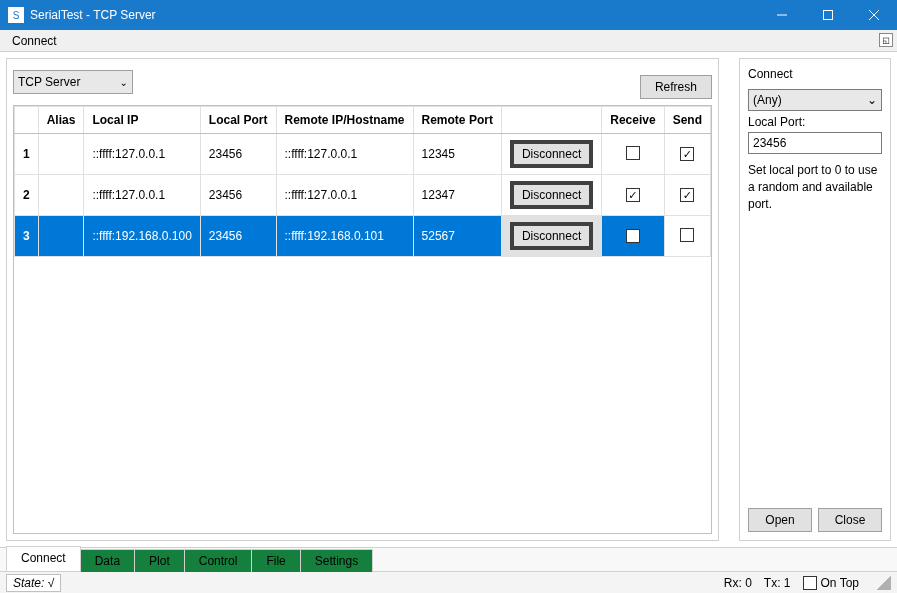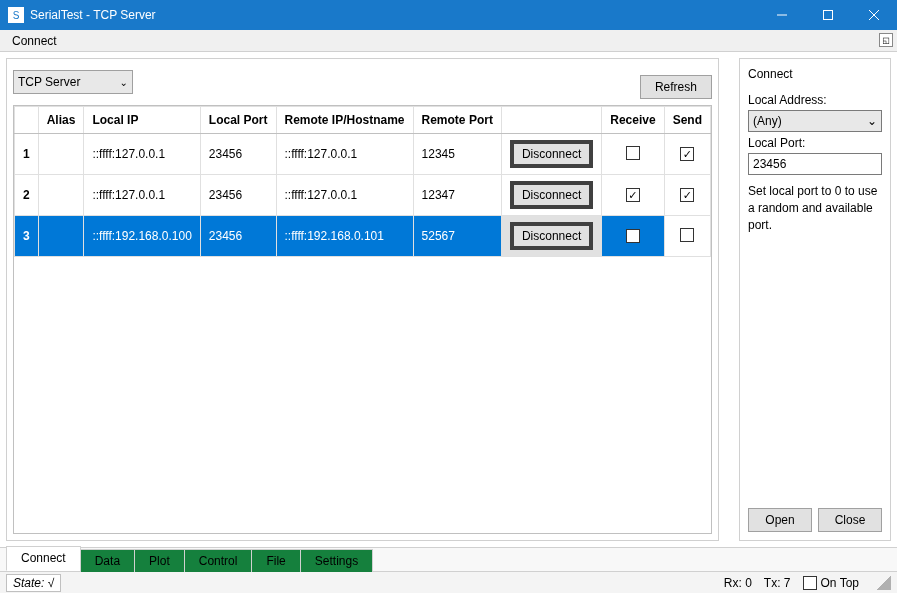--- a/index.html
+++ b/index.html
@@ -134,21 +134,20 @@
               <td style="text-align:center"><span class="chk">✓</span></td>
               <td class="sendcell" style="text-align:center"><span class="chk"></span></td>
             </tr>
           </tbody>
       </table>
     </div>
   </div>
 
   <div class="right-pane">
     <div class="title">Connect</div>
-    <label>Local Address:</label>
     <div class="sel">
       <span>(Any)</span>
       <span class="chev">⌄</span>
     </div>
     <label>Local Port:</label>
     <input class="txt" value="23456" style="">
     <div class="hint">Set local port to 0 to use a random and available port.</div>
     <div class="right-btns">
       <button class="btn">Open</button>
       <button class="btn">Close</button>
@@ -162,19 +161,19 @@
     <div class="tab">Plot</div>
     <div class="tab">Control</div>
     <div class="tab">File</div>
     <div class="tab">Settings</div>
   </div>
 
 <div class="statusbar">
   <span class="cell">State: √</span>
   <span class="grow"></span>
   <span>Rx: 0</span>
-  <span>Tx: 7</span>
+  <span>Tx: 1</span>
   <span class="ontop">
     <span class="chk"></span>
     <span>On Top</span>
   </span>
   <div class="grip"></div>
 </div>
 
 </body></html>

